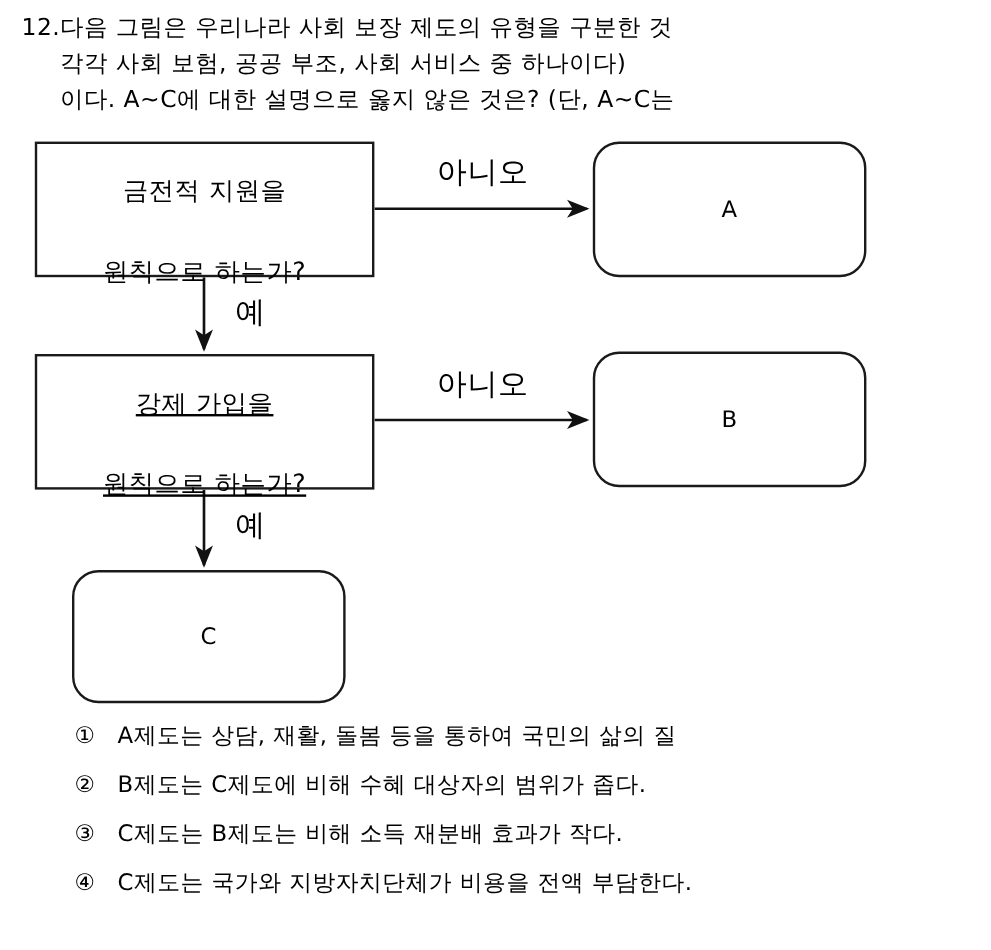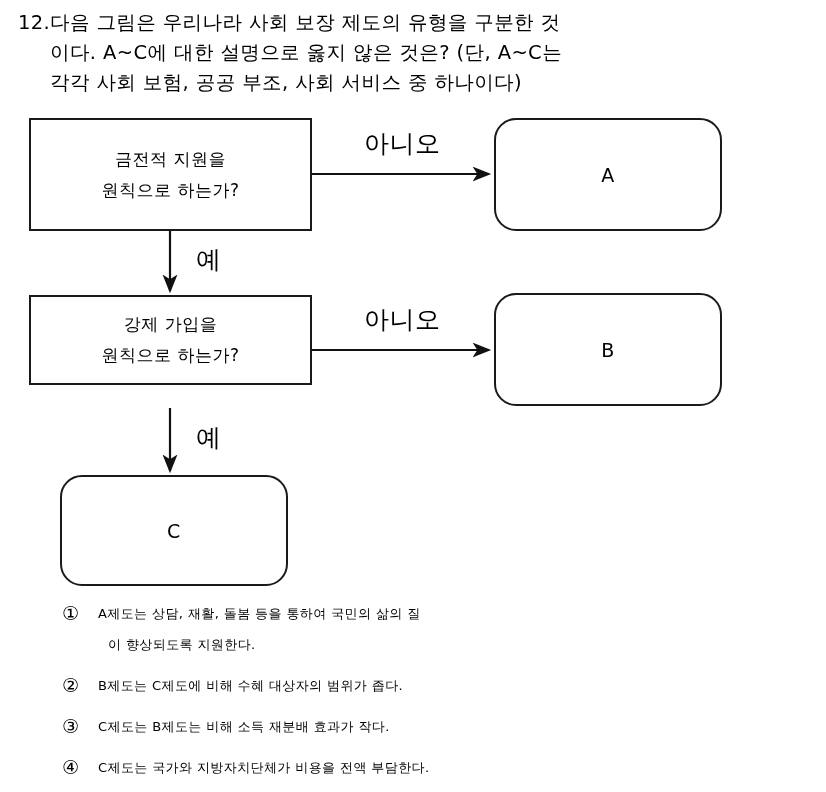--- a/index.html
+++ b/index.html
@@ -63,34 +63,35 @@
     justify-content: center;
     text-align: center;
   }
   .decision {
     border-radius: 0;
   }
   .terminal {
     border-radius: 22px;
   }
   .node-line {
-    font-size: 17px;
+    font-size: 21px;
     line-height: 31px;
     letter-spacing: 0.5px;
     white-space: pre;
+    margin-top: 36px;
   }
   .node-letter {
     font-size: 19px;
     letter-spacing: 0.5px;
   }
 
   
   #decision-1 { left: 29px;  top: 13px;  width: 283px; height: 113px; }
   
-  #decision-2 { left: 29px;  top: 190px; width: 283px; height: 90px; }
+  #decision-2 { left: 29px;  top: 190px; width: 283px; height: 113px; text-decoration: underline; }
   
   #terminal-a { left: 494px; top: 13px;  width: 228px; height: 113px; }
   
   #terminal-b { left: 494px; top: 188px; width: 228px; height: 113px; }
   
   #terminal-c { left: 60px;  top: 370px; width: 228px; height: 111px; }
 
   
   #connectors {
     position: absolute;
@@ -127,44 +128,44 @@
     flex: 0 0 36px;
     width: 36px;
     font-size: 19px;
     line-height: 31px;
     text-align: left;
   }
   .choice-body {
     flex: 1 1 auto;
   }
   .choice-text {
-    font-size: 13px;
+    font-size: 19px;
     line-height: 31px;
     letter-spacing: 0.4px;
     white-space: pre;
   }
   .choice-text-cont {
     padding-left: 10px;
   }
 </style>
 </head>
 <body>
 
 <div id="question-stem">
   <div class="stem-line">
     <span class="stem-number">12.</span>
     <span class="stem-text">다음 그림은 우리나라 사회 보장 제도의 유형을 구분한 것</span>
   </div>
   <div class="stem-line">
     <span class="stem-indent"></span>
-    <span class="stem-text">이다. A~C에 대한 설명으로 옳지 않은 것은? (단, A~C는</span>
+    <span class="stem-text">각각 사회 보험, 공공 부조, 사회 서비스 중 하나이다)</span>
   </div>
   <div class="stem-line">
     <span class="stem-indent"></span>
-    <span class="stem-text">각각 사회 보험, 공공 부조, 사회 서비스 중 하나이다)</span>
+    <span class="stem-text">이다. A~C에 대한 설명으로 옳지 않은 것은? (단, A~C는</span>
   </div>
 </div>
 
 <div id="flowchart">
 
   <svg id="connectors" viewBox="0 0 826 490" width="826" height="490" xmlns="http://www.w3.org/2000/svg">
     <defs>
       <marker id="arrowhead" markerWidth="9" markerHeight="9" refX="7.5" refY="4" orient="auto" markerUnits="strokeWidth">
         <path d="M0,0.6 L8.5,4 L0,7.4 L2.2,4 Z" fill="#111111"></path>
       </marker>
@@ -206,21 +207,20 @@
   <div class="edge-label" id="label-yes-1">예</div>
   <div class="edge-label" id="label-yes-2">예</div>
 </div>
 
 <div id="choices">
 
   <div class="choice">
     <span class="choice-marker">①</span>
     <span class="choice-body">
       <span class="choice-text">A제도는 상담, 재활, 돌봄 등을 통하여 국민의 삶의 질</span>
-      <span class="choice-text choice-text-cont" style="display: block;">이 향상되도록 지원한다.</span>
     </span>
   </div>
 
   <div class="choice">
     <span class="choice-marker">②</span>
     <span class="choice-body">
       <span class="choice-text">B제도는 C제도에 비해 수혜 대상자의 범위가 좁다.</span>
     </span>
   </div>
 

